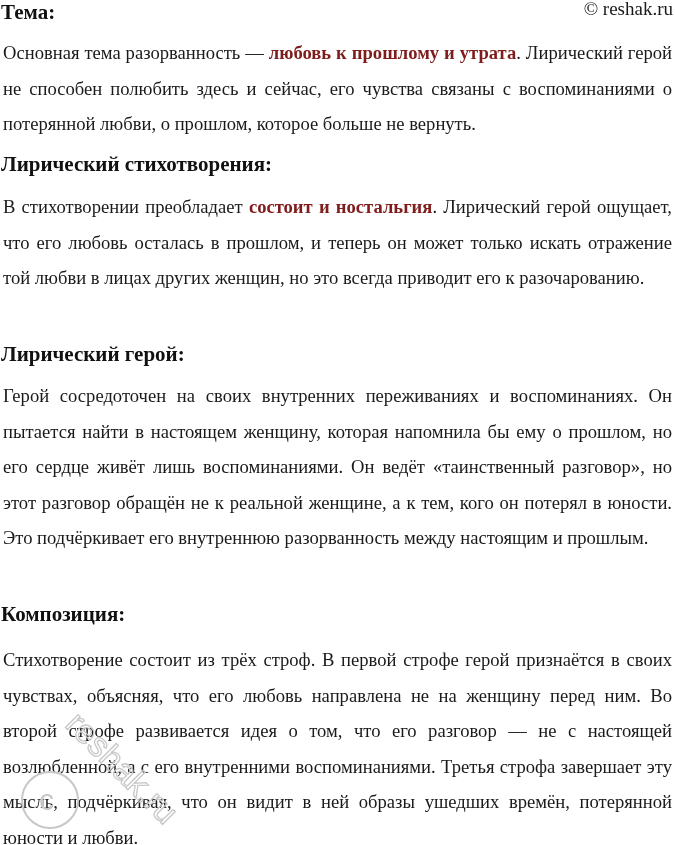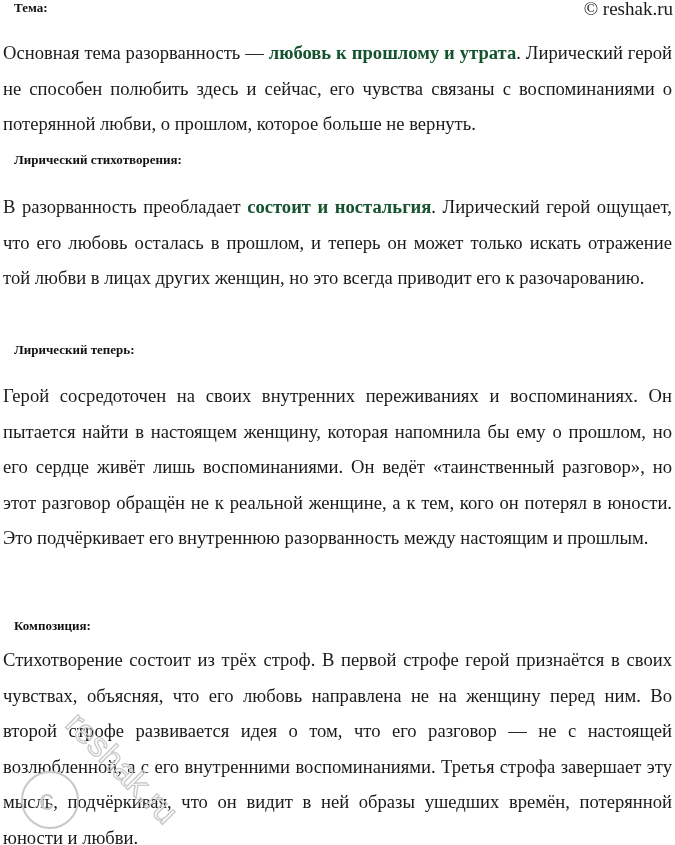--- a/index.html
+++ b/index.html
@@ -23,62 +23,62 @@
     }
     .watermark-top {
       position: absolute;
       right: 2px;
       top: -2px;
       font-size: 19px;
       color: #1a1a1a;
     }
     .heading {
       position: absolute;
-      left: 14px;
+      left: 1px;
       font-weight: bold;
-      font-size: 13px;
+      font-size: 21px;
       color: #111;
     }
     .para {
       position: absolute;
       left: 3px;
       width: 669px;
       font-size: 18.6px;
       line-height: 35.5px;
       text-align: justify;
       text-align-last: left;
       color: #1a1a1a;
     }
-    .para b { font-weight: bold; color: #14532d; }
+    .para b { font-weight: bold; color: #7f1d1d; }
     .diag-watermark {
       position: absolute;
       left: 18px;
       top: 700px;
       width: 170px;
       height: 140px;
       pointer-events: none;
     }
   </style>
 </head>
 <body>
 
 <div class="page">
 
   <div class="watermark-top">© reshak.ru</div>
 
   <div class="heading" style="top:0px;">Тема:</div>
   <div class="para" style="top:35px;"><span>Основная тема разорванность — </span><b>любовь к прошлому и утрата</b><span>. Лирический герой не способен полюбить здесь и сейчас, его чувства связаны с воспоминаниями о потерянной любви, о прошлом, которое больше не вернуть.</span></div>
 
   <div class="heading" style="top:152px;">Лирический стихотворения:</div>
-  <div class="para" style="top:189px;"><span>В разорванность преобладает </span><b>состоит и ностальгия</b><span>. Лирический герой ощущает, что его любовь осталась в прошлом, и теперь он может только искать отражение той любви в лицах других женщин, но это всегда приводит его к разочарованию.</span></div>
+  <div class="para" style="top:189px;"><span>В стихотворении преобладает </span><b>состоит и ностальгия</b><span>. Лирический герой ощущает, что его любовь осталась в прошлом, и теперь он может только искать отражение той любви в лицах других женщин, но это всегда приводит его к разочарованию.</span></div>
 
-  <div class="heading" style="top:342px;">Лирический теперь:</div>
+  <div class="heading" style="top:342px;">Лирический герой:</div>
   <div class="para" style="top:378px;">Герой сосредоточен на своих внутренних переживаниях и воспоминаниях. Он пытается найти в настоящем женщину, которая напомнила бы ему о прошлом, но его сердце живёт лишь воспоминаниями. Он ведёт «таинственный разговор», но этот разговор обращён не к реальной женщине, а к тем, кого он потерял в юности. Это подчёркивает его внутреннюю разорванность между настоящим и прошлым.</div>
 
-  <div class="heading" style="top:602px;margin-top:16px;">Композиция:</div>
+  <div class="heading" style="top:602px;">Композиция:</div>
   <div class="para" style="top:642px;">Стихотворение состоит из трёх строф. В первой строфе герой признаётся в своих чувствах, объясняя, что его любовь направлена не на женщину перед ним. Во второй строфе развивается идея о том, что его разговор — не с настоящей возлюбленной, а с его внутренними воспоминаниями. Третья строфа завершает эту мысль, подчёркивая, что он видит в ней образы ушедших времён, потерянной юности и любви.</div>
 
   <svg class="diag-watermark" viewBox="0 0 170 140">
     <circle cx="32" cy="100" r="28" fill="none" stroke="#c8c8c8" stroke-width="2"></circle>
     <text x="21" y="110" font-size="30" fill="#c8c8c8" font-family="Liberation Sans, sans-serif">c</text>
     <text x="40" y="40" font-size="34" fill="none" stroke="#c8c8c8" stroke-width="1.3" font-family="Liberation Sans, sans-serif" transform="rotate(45 60 40)">reshak.ru</text>
   </svg>
 </div>
 
 </body></html>

